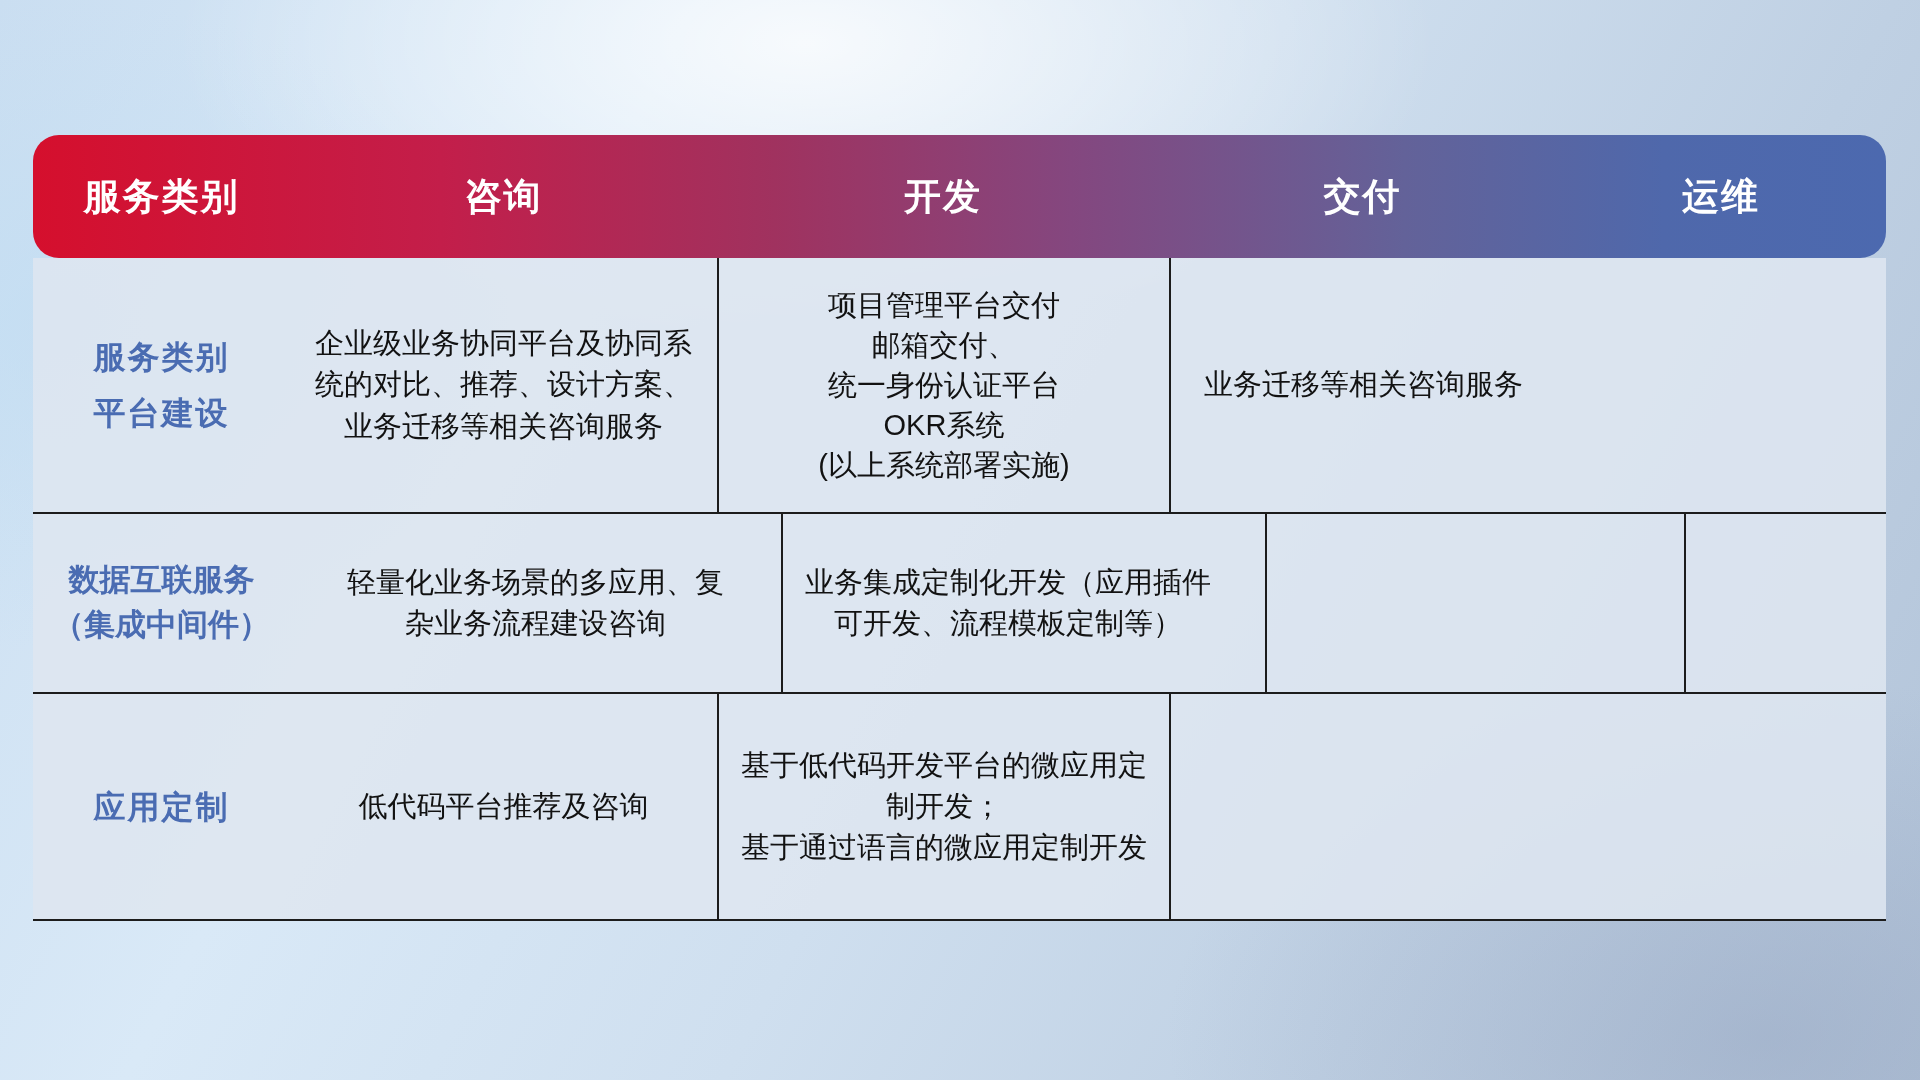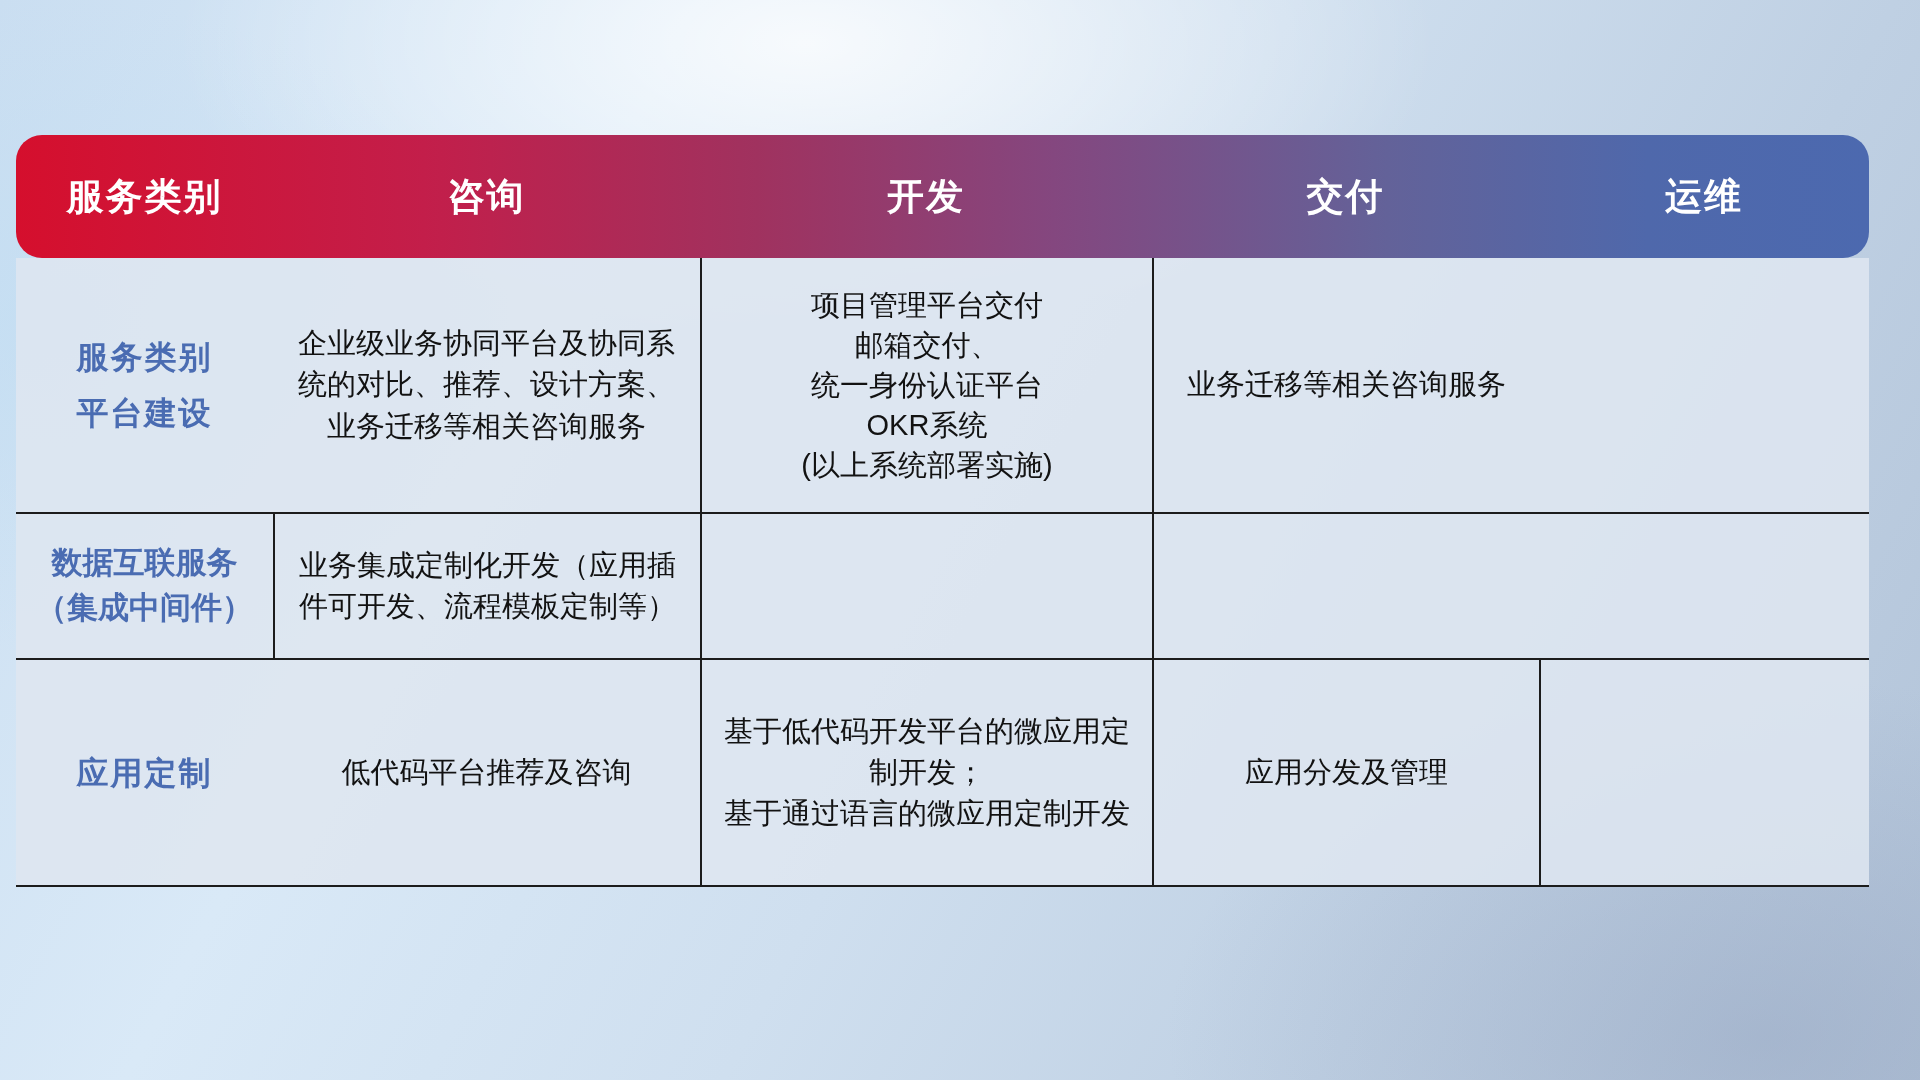--- a/index.html
+++ b/index.html
@@ -12,21 +12,21 @@
     position: relative;
     width: 1920px; height: 1080px;
     background:
       radial-gradient(ellipse 900px 420px at 42% 4%, rgba(255,255,255,0.80), rgba(255,255,255,0) 70%),
       radial-gradient(ellipse 700px 500px at 3% 30%, rgba(190,220,242,0.55), rgba(190,220,242,0) 65%),
       radial-gradient(ellipse 1000px 600px at 92% 96%, rgba(146,162,190,0.45), rgba(146,162,190,0) 60%),
       linear-gradient(118deg, #cadef1 0%, #d9e9f7 28%, #cfdfef 52%, #bfd0e3 76%, #b2c3d8 100%);
   }
   .table-wrap {
     position: absolute;
-    left: 16px; top: 135px;
+    left: 33px; top: 135px;
     width: 1853px;
   }
   .header-row {
     display: grid;
     grid-template-columns: 257px 427px 452px 387px 330px;
     height: 123px;
     border-radius: 26px;
     background: linear-gradient(90deg, #d50f2d 0%, #c31e4a 22%, #a0325f 40%, #84477f 56%, #636299 74%, #4f68ab 88%, #4c69af 100%);
     position: relative;
     z-index: 2;
@@ -44,21 +44,21 @@
     position: relative;
     z-index: 1;
     background: rgba(222, 230, 240, 0.88);
   }
   .body-row {
     display: grid;
     grid-template-columns: 257px 427px 452px 387px 330px;
     border-bottom: 2px solid #1c1c1c;
   }
   .row-1 { height: 256px; }
-  .row-2 { height: 146px; }
+  .row-2 { height: 180px; gap: 32px; }
   .row-3 { height: 227px; }
   .cell {
     display: flex;
     align-items: center;
     justify-content: center;
     text-align: center;
     white-space: pre-line;
     color: #121212;
     font-size: 29px;
     line-height: 1.42;
@@ -100,29 +100,29 @@
 邮箱交付、
 统一身份认证平台
 OKR系统
 (以上系统部署实施)</div>
         <div class="cell vline">业务迁移等相关咨询服务</div>
       </div>
 
       <div class="body-row row-2">
         <div class="cell category">数据互联服务
 （集成中间件）</div>
+        <div class="cell">轻量化业务场景的多应用、复杂业务流程建设咨询</div>
         <div class="cell vline">业务集成定制化开发（应用插件可开发、流程模板定制等）</div>
         <div class="cell vline delivery"></div>
         <div class="cell vline"></div>
       </div>
 
       <div class="body-row row-3">
         <div class="cell category">应用定制</div>
         <div class="cell">低代码平台推荐及咨询</div>
         <div class="cell vline">基于低代码开发平台的微应用定制开发；
 基于通过语言的微应用定制开发</div>
-        <div class="cell vline delivery">应用分发及管理</div>
         <div class="cell vline"></div>
       </div>
 
     </div>
   </div>
 </div>
 
 </body></html>

